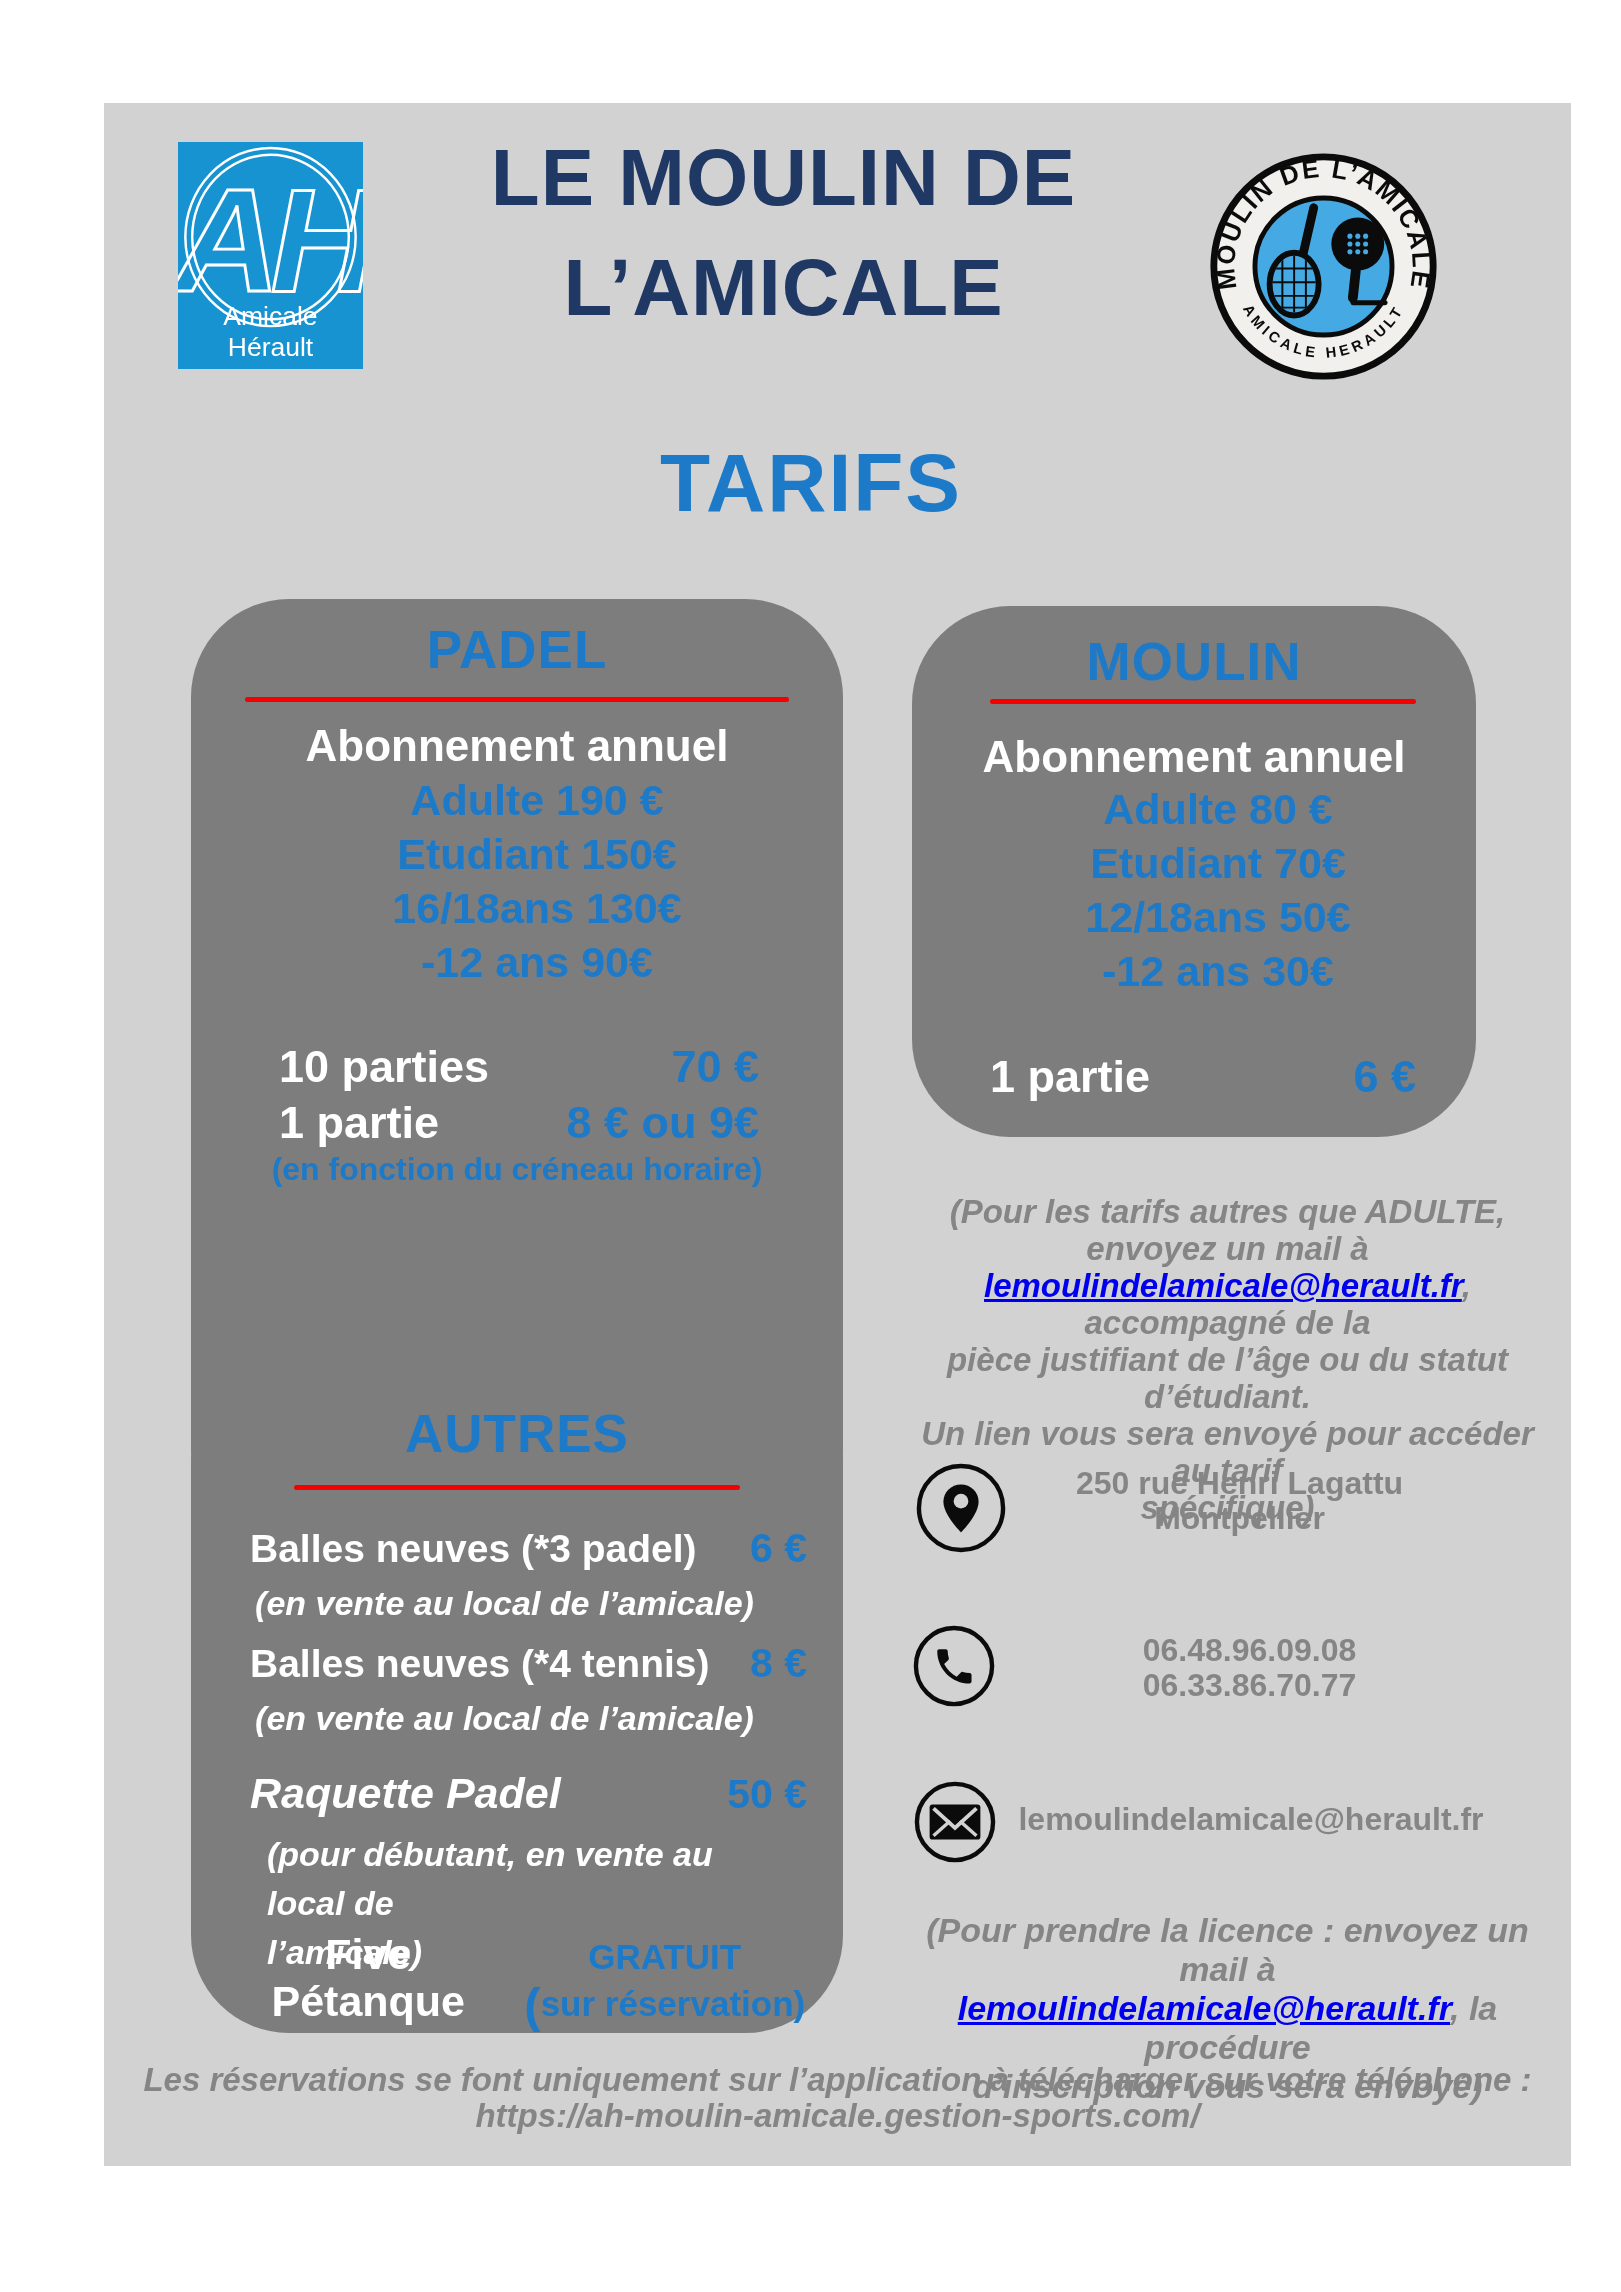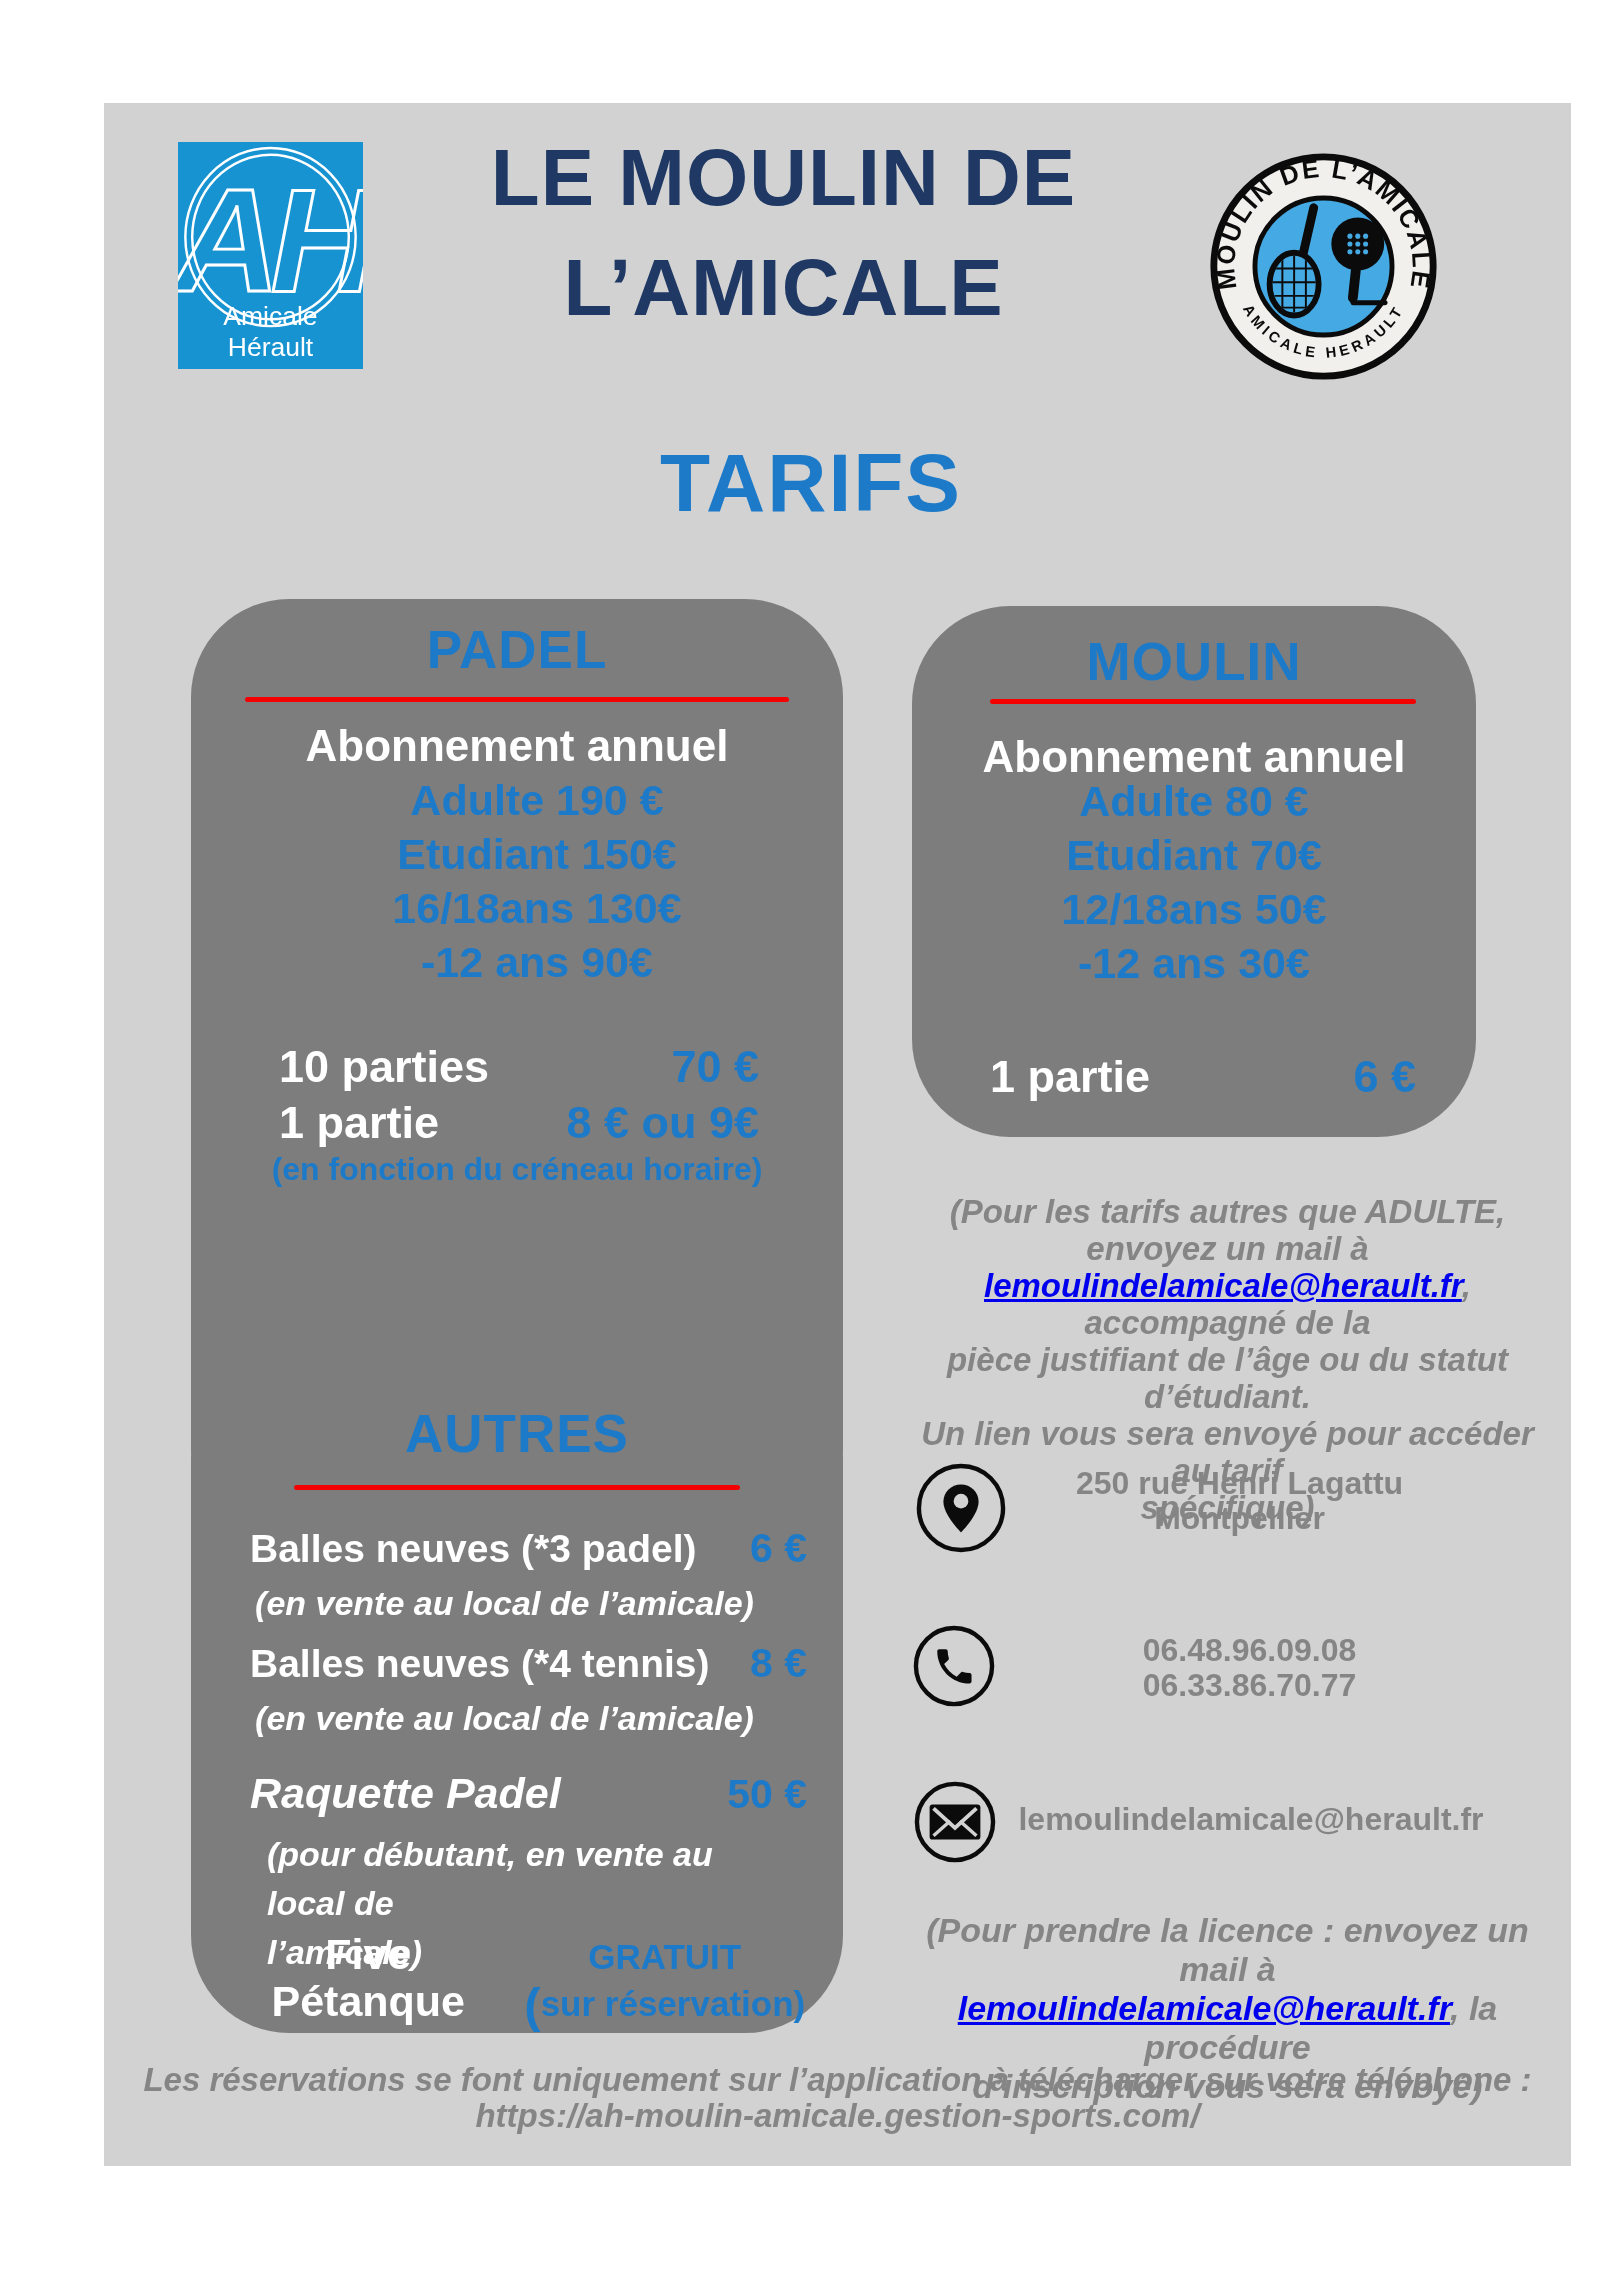--- a/index.html
+++ b/index.html
@@ -151,21 +151,21 @@
       <span class="row-label">1 partie</span>
       <span class="row-price">8 € ou 9€</span>
     </div>
     <div class="slot-note" style="top:552px;">(en fonction du créneau horaire)</div>
   </section>
 
   <section class="box tennis-box">
     <h2 class="box-title" style="top:24.5px;">MOULIN</h2>
     <div class="red-line" style="left:78px;top:93px;width:426px;"></div>
     <div class="sub-heading" style="top:126px;">Abonnement annuel</div>
-    <div class="rates" style="top:168px;">
+    <div class="rates" style="top:176px;padding-left:24px;">
       <div>Adulte 80 €</div>
       <div>Etudiant 70€</div>
       <div>12/18ans 50€</div>
       <div>-12 ans 30€</div>
     </div>
     <div class="price-row" style="left:78px;top:445px;width:426px;">
       <span class="row-label">1 partie</span>
       <span class="row-price">6 €</span>
     </div>
   </section>

